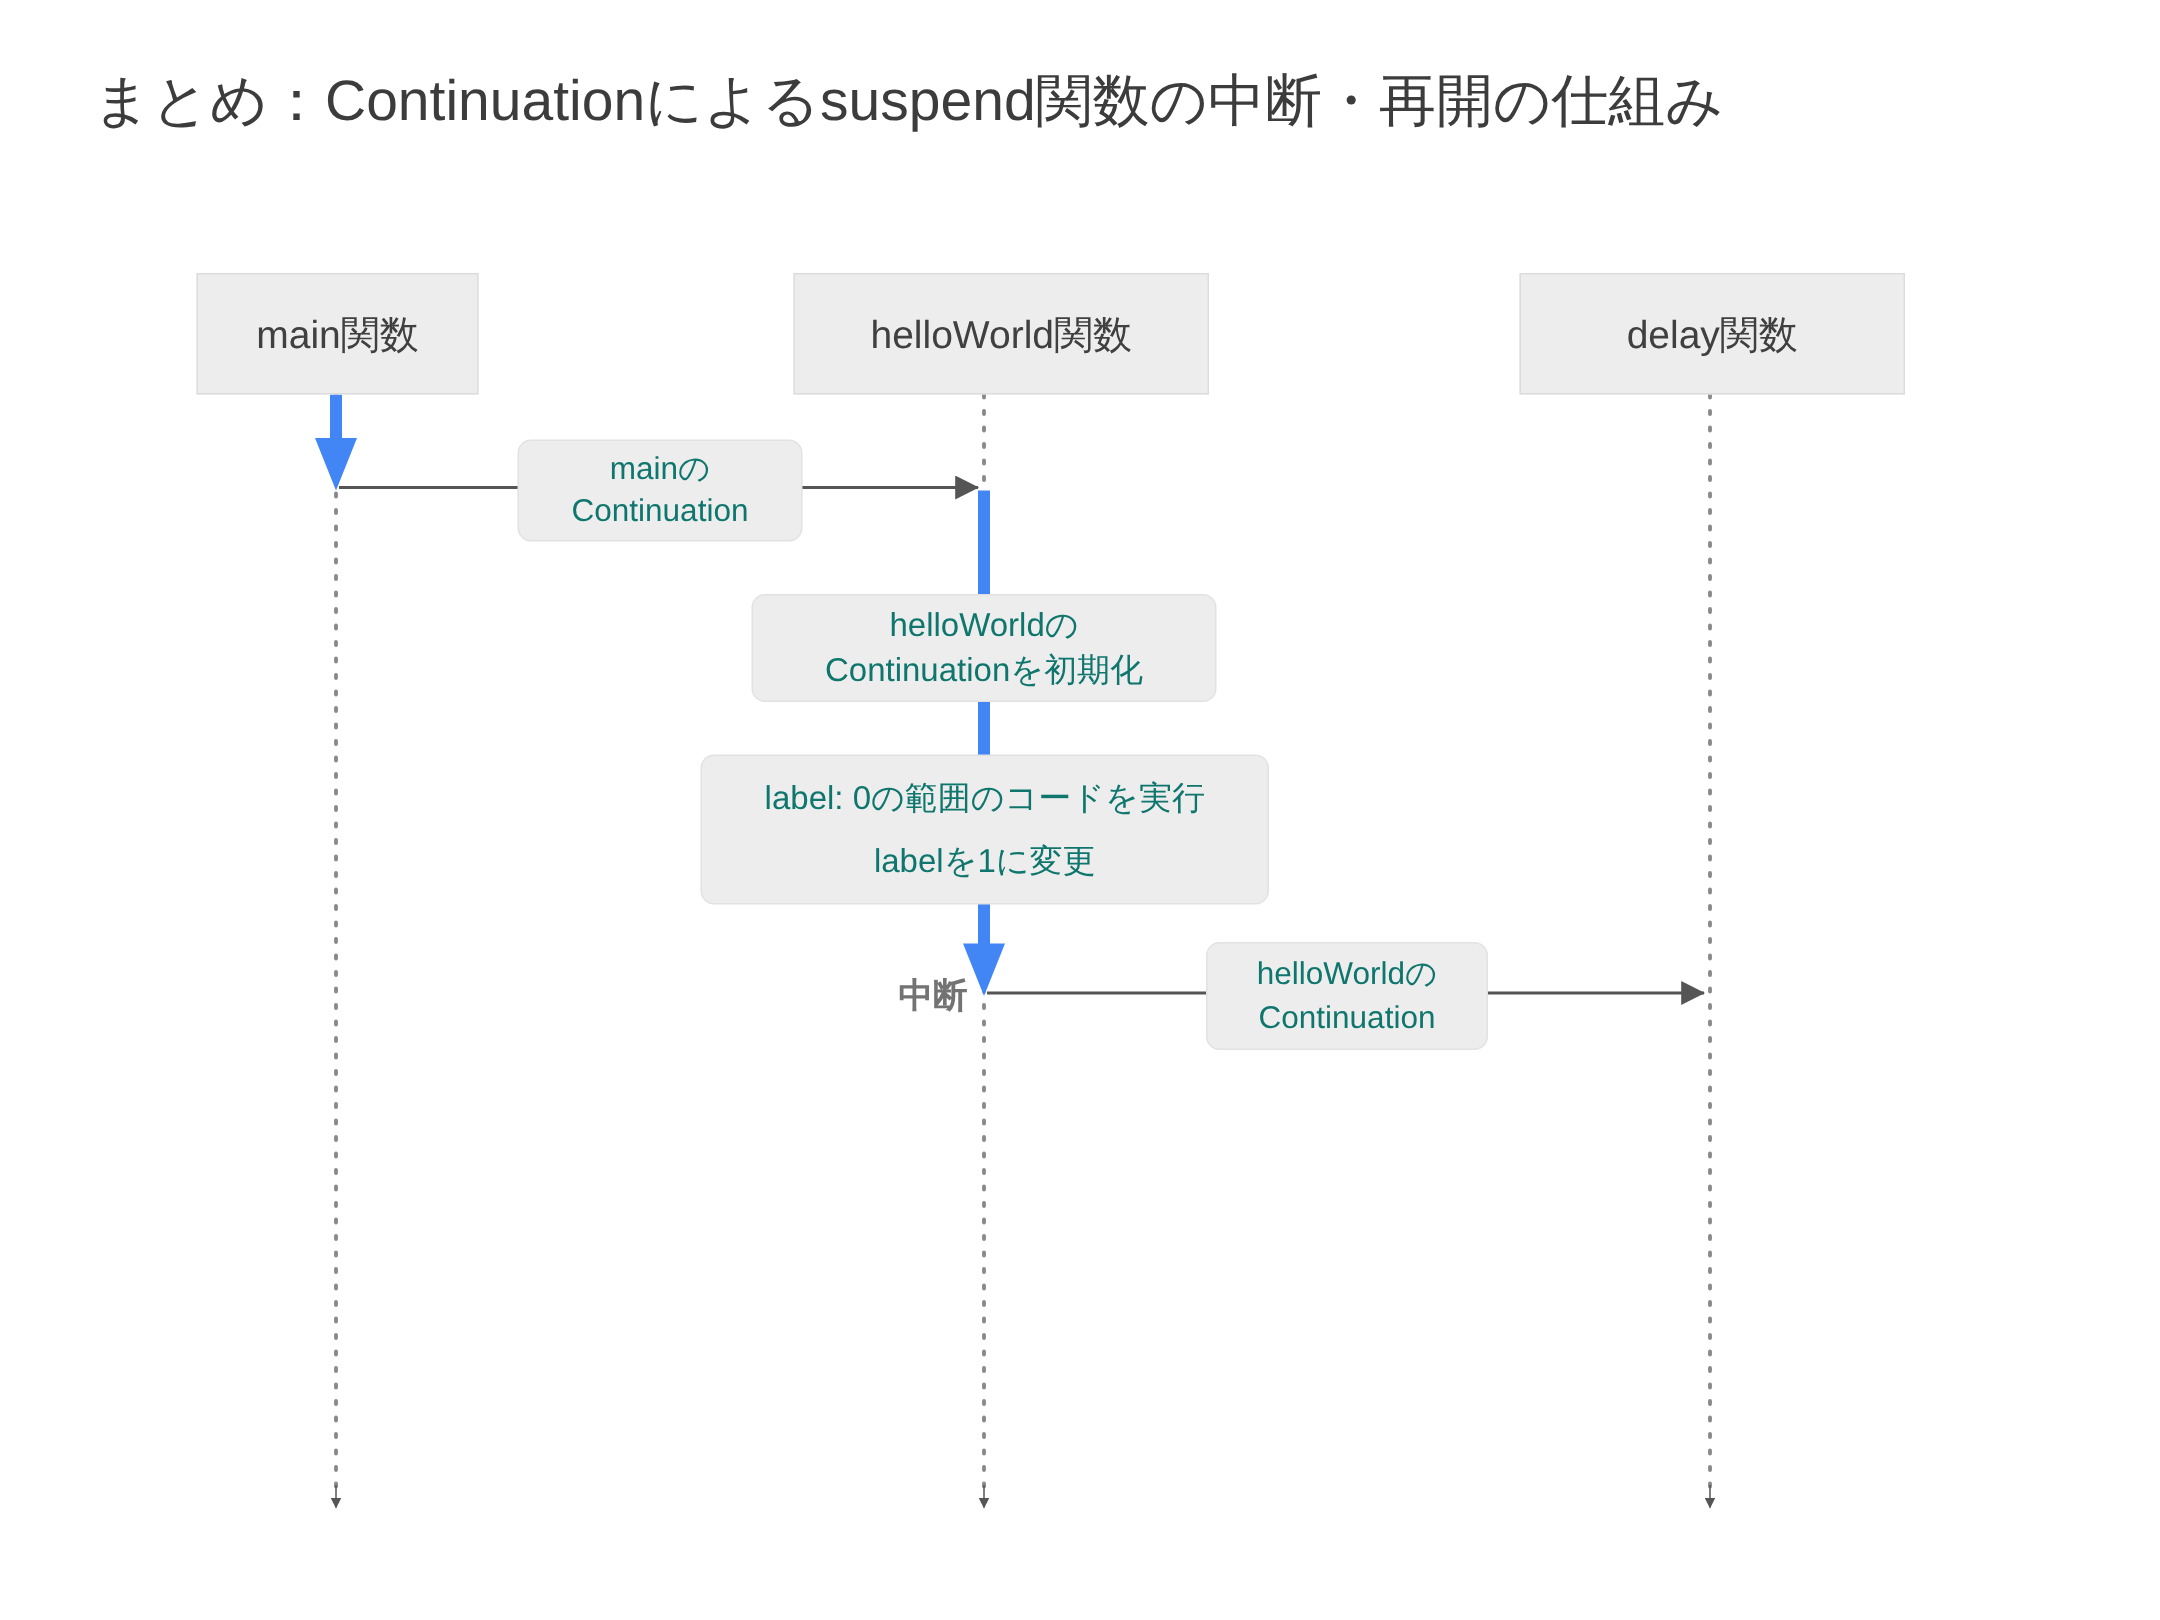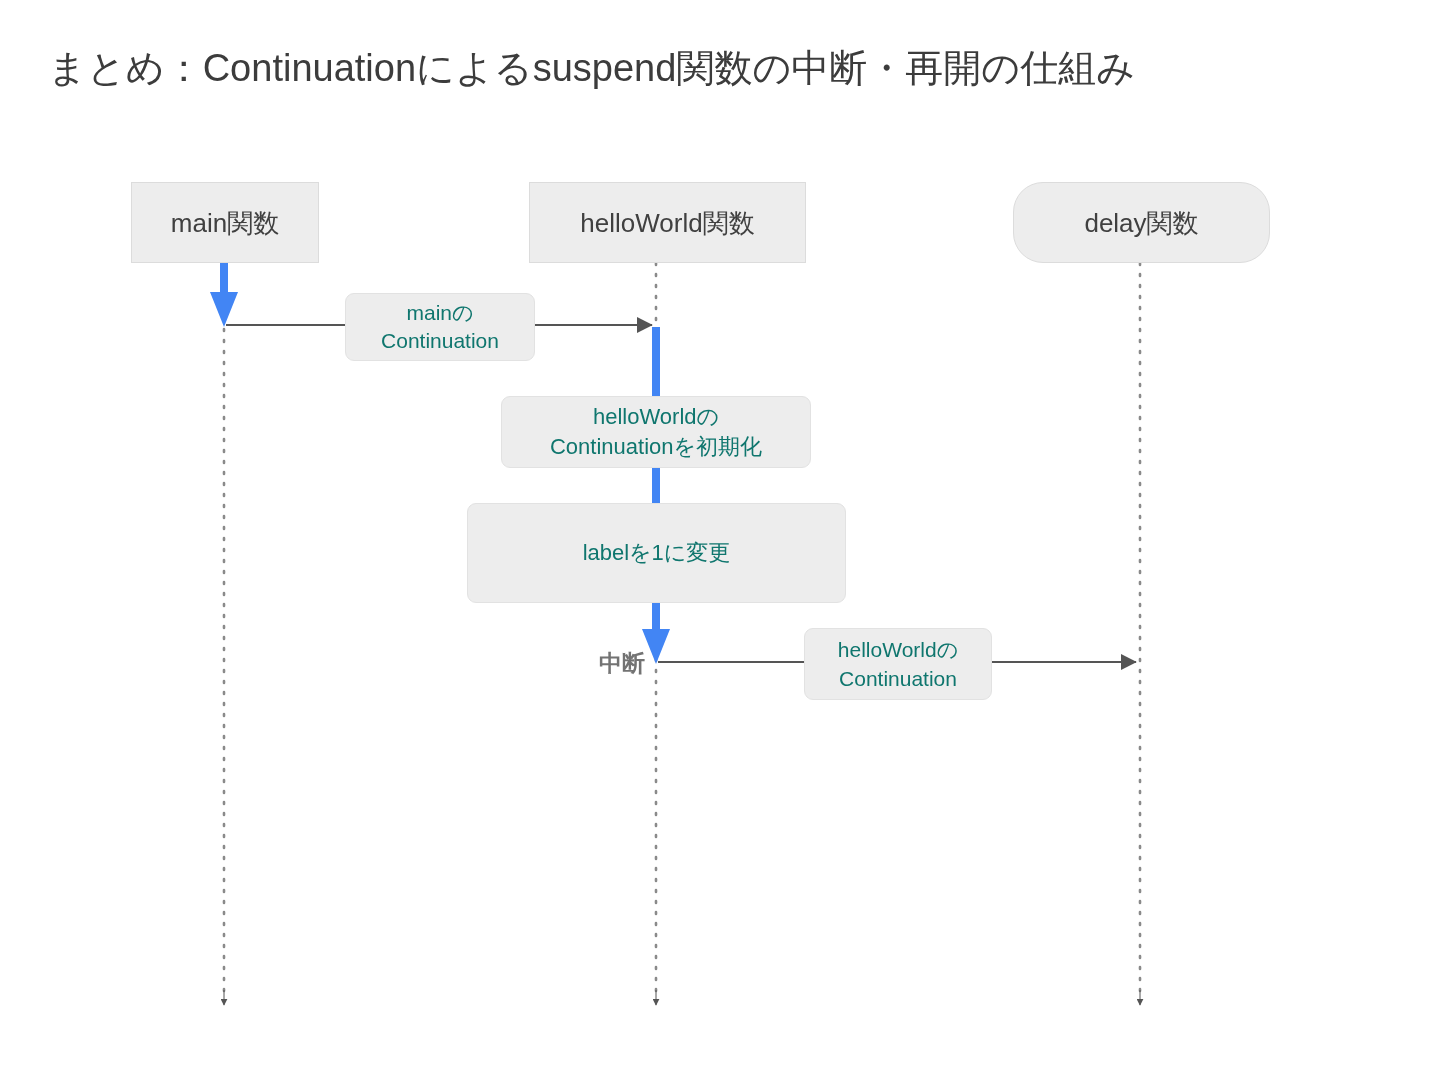--- a/index.html
+++ b/index.html
@@ -20,21 +20,21 @@
     position: absolute;
     left: 0; top: 0;
     width: 1440px;
     height: 1080px;
     background: #ffffff;
   }
 
   
   #page-title {
     position: absolute;
-    left: 48px;
+    left: 62px;
     top: 42px;
     font-size: 38px;
     line-height: 52px;
     color: #3c3c3c;
     font-weight: 400;
     white-space: nowrap;
   }
 
   
   #diagram-svg {
@@ -57,21 +57,21 @@
     top: 182px;
   }
   .participant .p-label {
     font-size: 26px;
     color: #404040;
     line-height: 30px;
     white-space: nowrap;
   }
   #participant-0 { left: 131px; width: 188px; }
   #participant-1 { left: 529px; width: 277px; }
-  #participant-2 { left: 1013px; width: 257px; border-radius: 30px; }
+  #participant-2 { left: 1013px; width: 257px; }
 
   
   .note-box {
     position: absolute;
     background: #ededed;
     border: 1px solid #e2e2e2;
     border-radius: 9px;
     box-sizing: border-box;
     display: flex;
     flex-direction: column;
@@ -196,20 +196,21 @@
     <span class="nl">mainの</span>
     <span class="nl">Continuation</span>
   </div>
 
   <div class="note-box" id="note-hw-init">
     <span class="nl">helloWorldの</span>
     <span class="nl">Continuationを初期化</span>
   </div>
 
   <div class="note-box" id="note-label0">
+    <span class="nl">label: 0の範囲のコードを実行</span>
     <span class="nl">labelを1に変更</span>
   </div>
 
   <div class="note-box" id="note-hw-continuation">
     <span class="nl">helloWorldの</span>
     <span class="nl">Continuation</span>
   </div>
 
   <div id="suspend-marker">中断</div>
 

